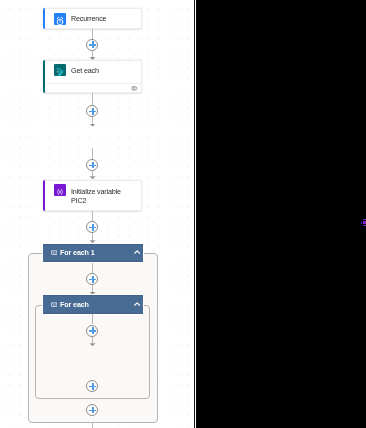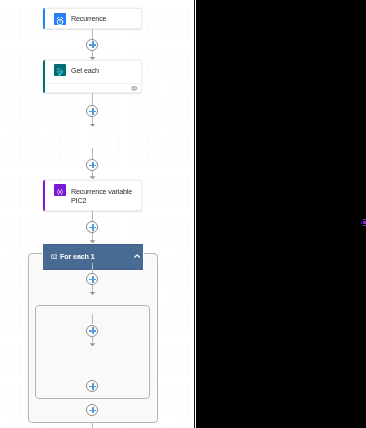--- a/index.html
+++ b/index.html
@@ -135,30 +135,30 @@
             <g fill="none" stroke="#ffffff" stroke-width="1.55" stroke-linecap="round" stroke-linejoin="round">
               <path d="M12.6 8.2c-2.4 0.3-1.4 6.2-3.9 7.8 2.5 1.6 1.5 7.5 3.9 7.8"></path>
               <path d="M19.4 8.2c2.4 0.3 1.4 6.2 3.9 7.8-2.5 1.6-1.5 7.5-3.9 7.8"></path>
             </g>
             <g fill="none" stroke="#ffffff" stroke-width="1.75" stroke-linecap="round">
               <path d="M13.7 12.6 L18.3 19.4"></path>
               <path d="M18.3 12.6 L13.7 19.4"></path>
             </g>
           </svg>
         </span>
-        <span class="cardtitle" style="max-width:62px;position:relative;top:2.8px;">Recurrence variable PIC2</span>
+        <span class="cardtitle" style="max-width:62px;position:relative;top:2.8px;">Initialize variable PIC2</span>
       </div>
     </div>
 
     <div class="vline" style="top:211.3px;height:9.9px;"></div>
     <div class="plus" style="left:86.4px;top:221.2px;"></div>
     <div class="vline" style="top:233.2px;height:7.1px;"></div>
     <div class="arrowhead" style="top:240.3px;"></div>
 
-    <div class="scopehead" style="left:43px;top:243.6px;width:99.5px;height:26px;">
+    <div class="scopehead" style="left:43px;top:243.6px;width:99.5px;height:18px;">
       <span class="loopicon">
         <svg viewBox="0 0 20 16" width="6.6" height="5.3">
           <rect x="0.9" y="1.8" width="18.2" height="12.4" rx="2.2" fill="#e9eef4"></rect>
           <rect x="3.2" y="4.1" width="13.6" height="7.8" rx="1.6" fill="#4b6d95"></rect>
           <ellipse cx="10" cy="8" rx="3.6" ry="3.0" fill="#e9eef4"></ellipse>
           <ellipse cx="10" cy="8" rx="2.3" ry="2.0" fill="#3c5b84"></ellipse>
         </svg>
       </span>
       <span class="sh-title">For each 1</span>
       <span class="sh-chev">
@@ -166,20 +166,36 @@
           <path d="M1.8 11.0 L8 4.8 L14.2 11.0" fill="none" stroke="#ffffff" stroke-width="2.9" stroke-linecap="round" stroke-linejoin="round"></path>
         </svg>
       </span>
     </div>
 
     <div class="vline" style="top:262.7px;height:10.5px;"></div>
     <div class="plus" style="left:86.4px;top:273.2px;"></div>
     <div class="vline" style="top:285.2px;height:6.7px;"></div>
     <div class="arrowhead" style="top:291.9px;"></div>
 
+    <div class="scopehead" style="left:43px;top:295.2px;width:99.5px;height:19.1px;">
+      <span class="loopicon">
+        <svg viewBox="0 0 20 16" width="6.6" height="5.3">
+          <rect x="0.9" y="1.8" width="18.2" height="12.4" rx="2.2" fill="#e9eef4"></rect>
+          <rect x="3.2" y="4.1" width="13.6" height="7.8" rx="1.6" fill="#4b6d95"></rect>
+          <ellipse cx="10" cy="8" rx="3.6" ry="3.0" fill="#e9eef4"></ellipse>
+          <ellipse cx="10" cy="8" rx="2.3" ry="2.0" fill="#3c5b84"></ellipse>
+        </svg>
+      </span>
+      <span class="sh-title">For each</span>
+      <span class="sh-chev">
+        <svg viewBox="0 0 16 16" width="6.2" height="6.2">
+          <path d="M1.8 11.0 L8 4.8 L14.2 11.0" fill="none" stroke="#ffffff" stroke-width="2.9" stroke-linecap="round" stroke-linejoin="round"></path>
+        </svg>
+      </span>
+    </div>
 
     <div class="vline" style="top:314.3px;height:10.2px;"></div>
     <div class="plus" style="left:86.4px;top:324.5px;"></div>
     <div class="vline" style="top:336.5px;height:6.7px;"></div>
     <div class="arrowhead" style="top:343.2px;"></div>
 
 
     <div class="plus" style="left:86.4px;top:380.2px;"></div>
 
     <div class="plus" style="left:86.4px;top:404.0px;"></div>

